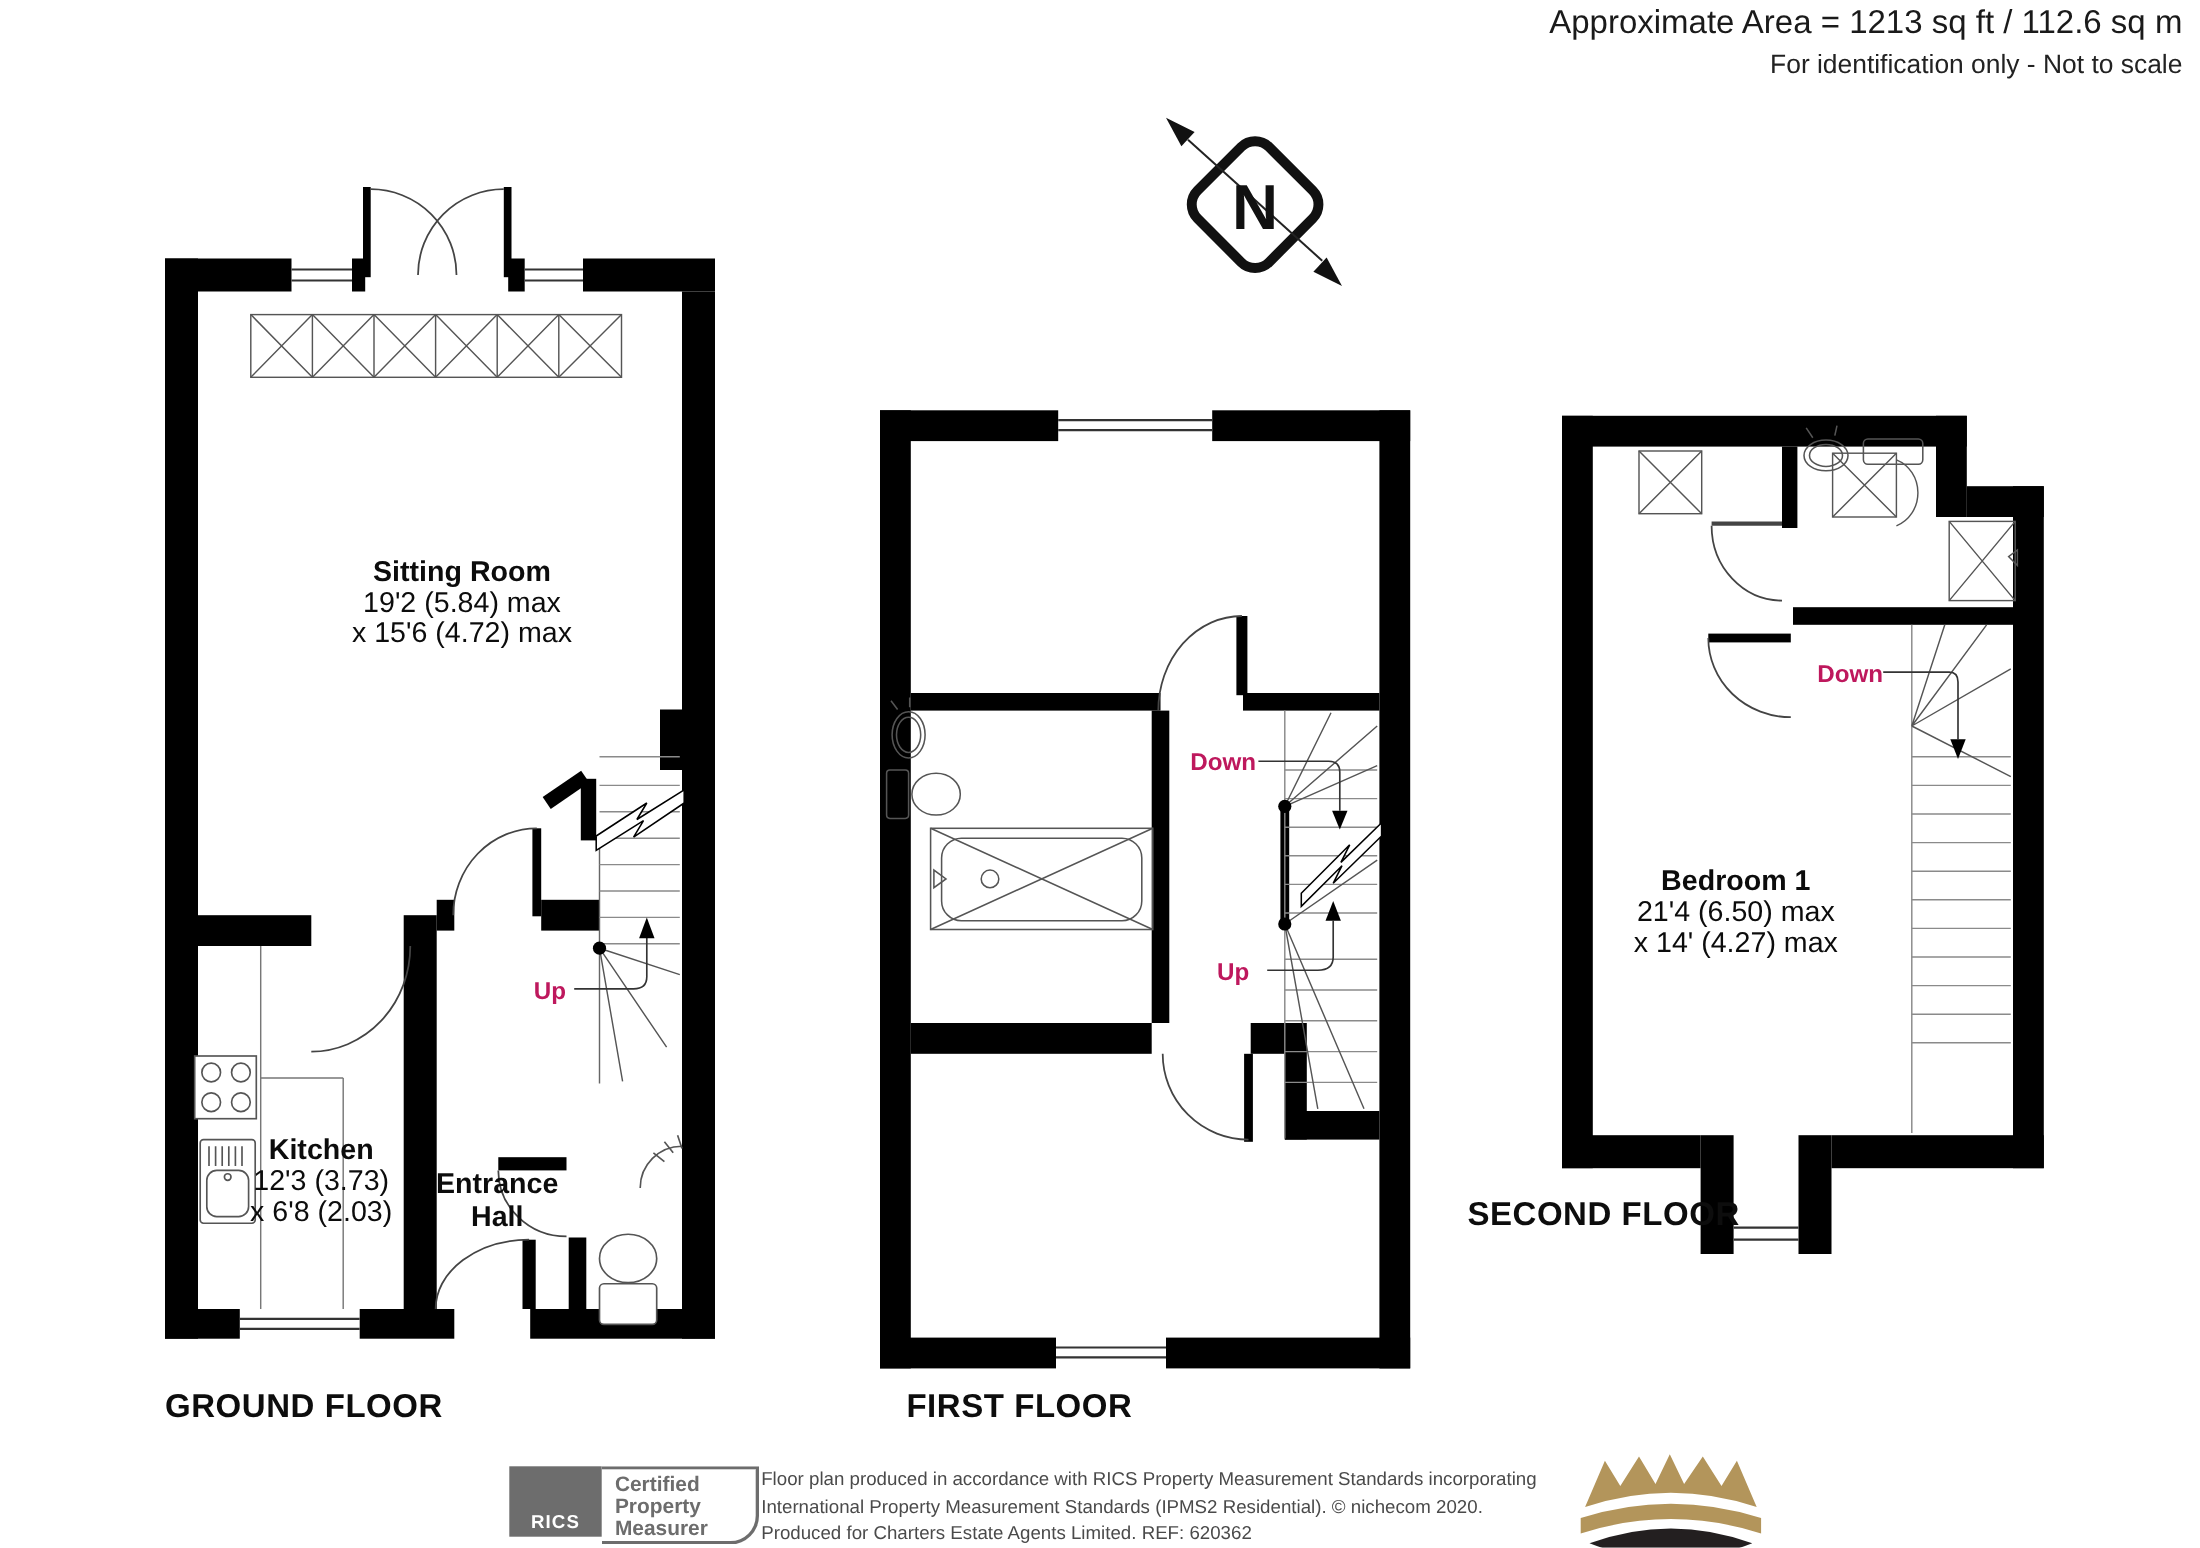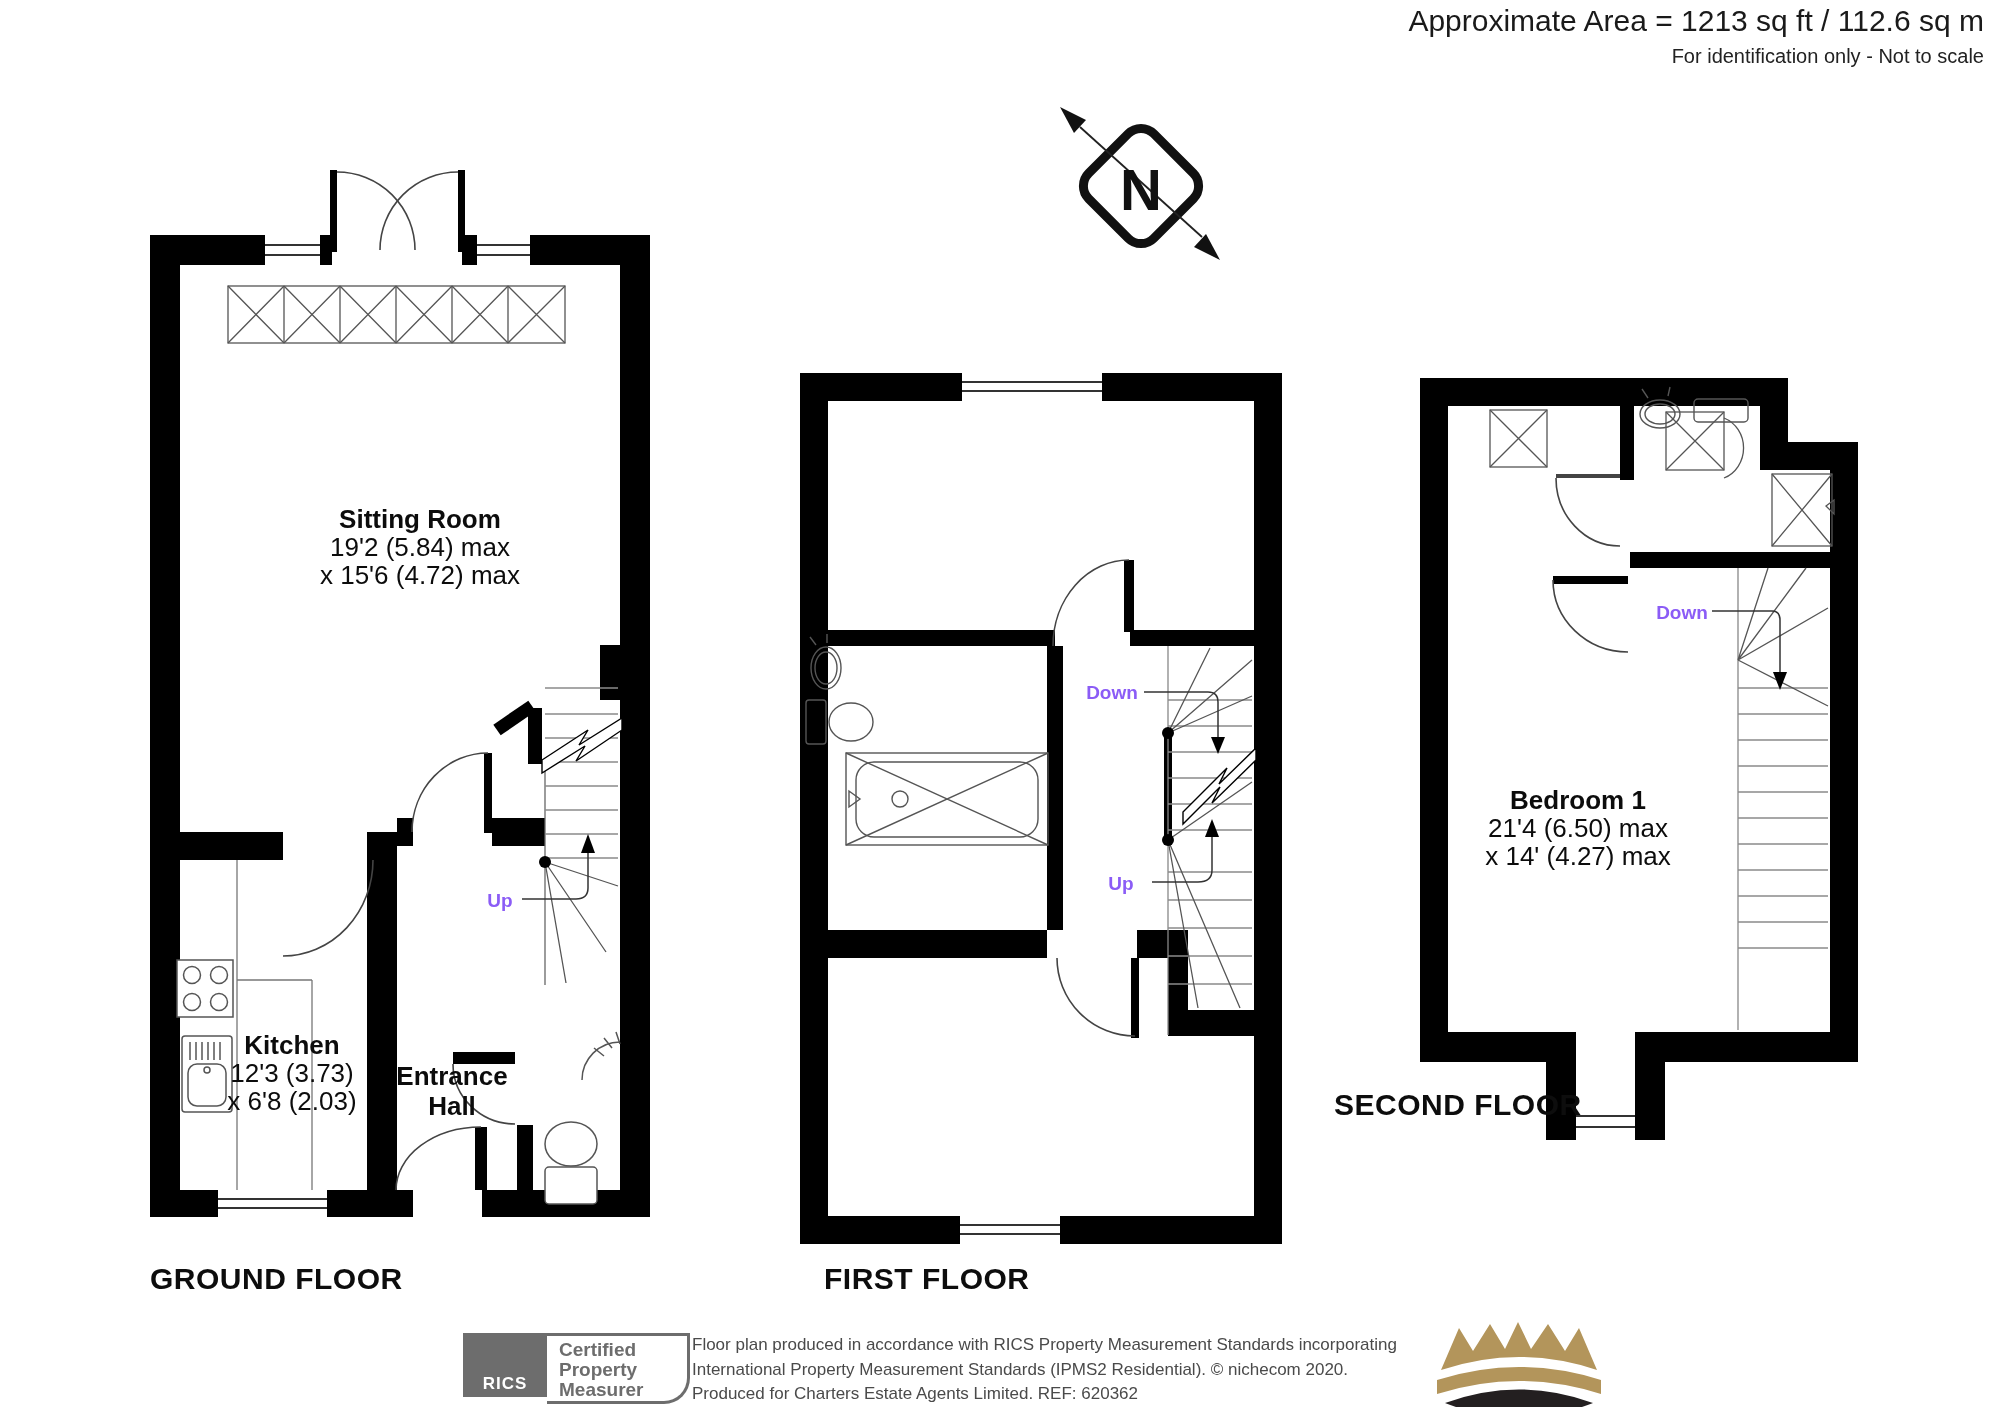--- a/index.html
+++ b/index.html
@@ -1,29 +1,29 @@
 <!DOCTYPE html>
 <html><head>
 <meta charset="utf-8">
 <style>
   html,body{margin:0;padding:0;background:#fff;}
   .page{position:relative;width:2000px;height:1407px;background:#fff;overflow:hidden;
         font-family:Liberation Sans, sans-serif;color:#111;}
   svg{position:absolute;left:0;top:0;}
   .hdr{position:absolute;top:4px;right:16px;text-align:right;}
   .hdr .area{font-size:30px;color:#1a1a1a;letter-spacing:0;}
-  .hdr .disc{font-size:20px;color:#222;margin-top:7px;}
+  .hdr .disc{font-size:24px;color:#222;margin-top:7px;}
   .compass-n{position:absolute;left:1141px;top:189px;transform:translate(-50%,-50%);
              font-size:58px;font-weight:bold;color:#111;}
   .room-label{position:absolute;transform:translate(-50%,-50%);text-align:center;
               font-size:26px;line-height:28px;color:#0c0c0c;white-space:nowrap;margin-top:39px;}
   .room-label .rname{font-weight:bold;}
   .room-label.wrap{white-space:normal;width:150px;line-height:30px;}
   .stair-label{position:absolute;transform:translate(-50%,-50%);font-weight:bold;
-               font-size:19px;color:#8b5cf6;}
+               font-size:22px;color:#be185d;}
   .floor-label{position:absolute;font-weight:bold;font-size:30px;color:#0d0d0d;letter-spacing:0.5px;}
   .cert{position:absolute;left:463px;top:1333px;display:flex;}
   .cert-badge{width:84px;height:64px;background:#6d6d6d;position:relative;}
   .cert-org{position:absolute;bottom:3px;left:0;width:100%;text-align:center;color:#fff;
             font-weight:bold;font-size:17px;letter-spacing:1px;}
   .cert-box{width:128px;height:61px;border:3px solid #6d6d6d;border-left:none;
             border-radius:0 0 26px 0;padding:4px 0 0 12px;}
   .cert-box div{font-weight:bold;font-size:19px;line-height:20px;color:#6d6d6d;}
   .footer-text{position:absolute;left:692px;top:1333px;font-size:17px;line-height:24.5px;
                color:#4a4a4a;white-space:nowrap;}

